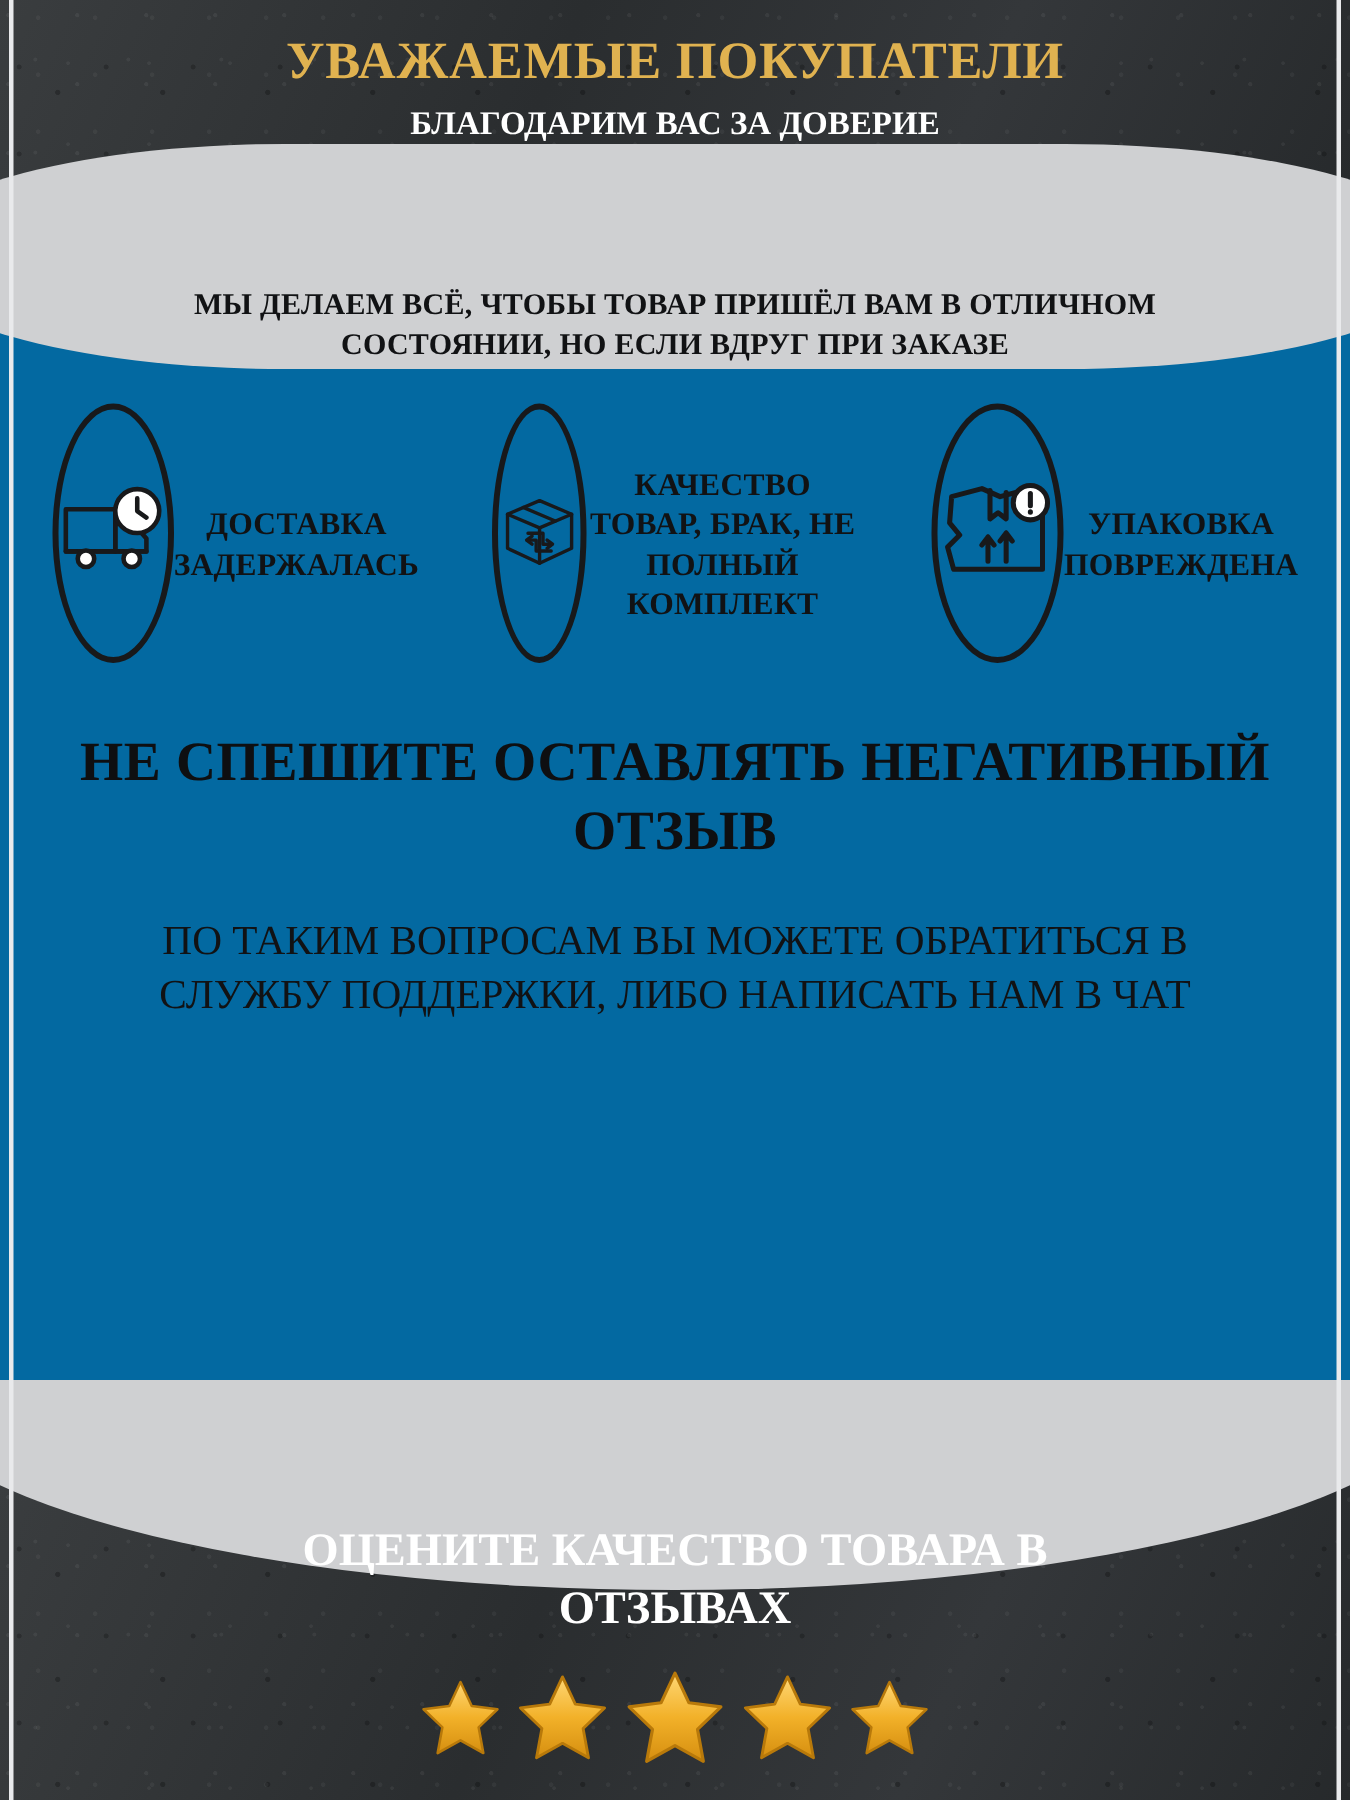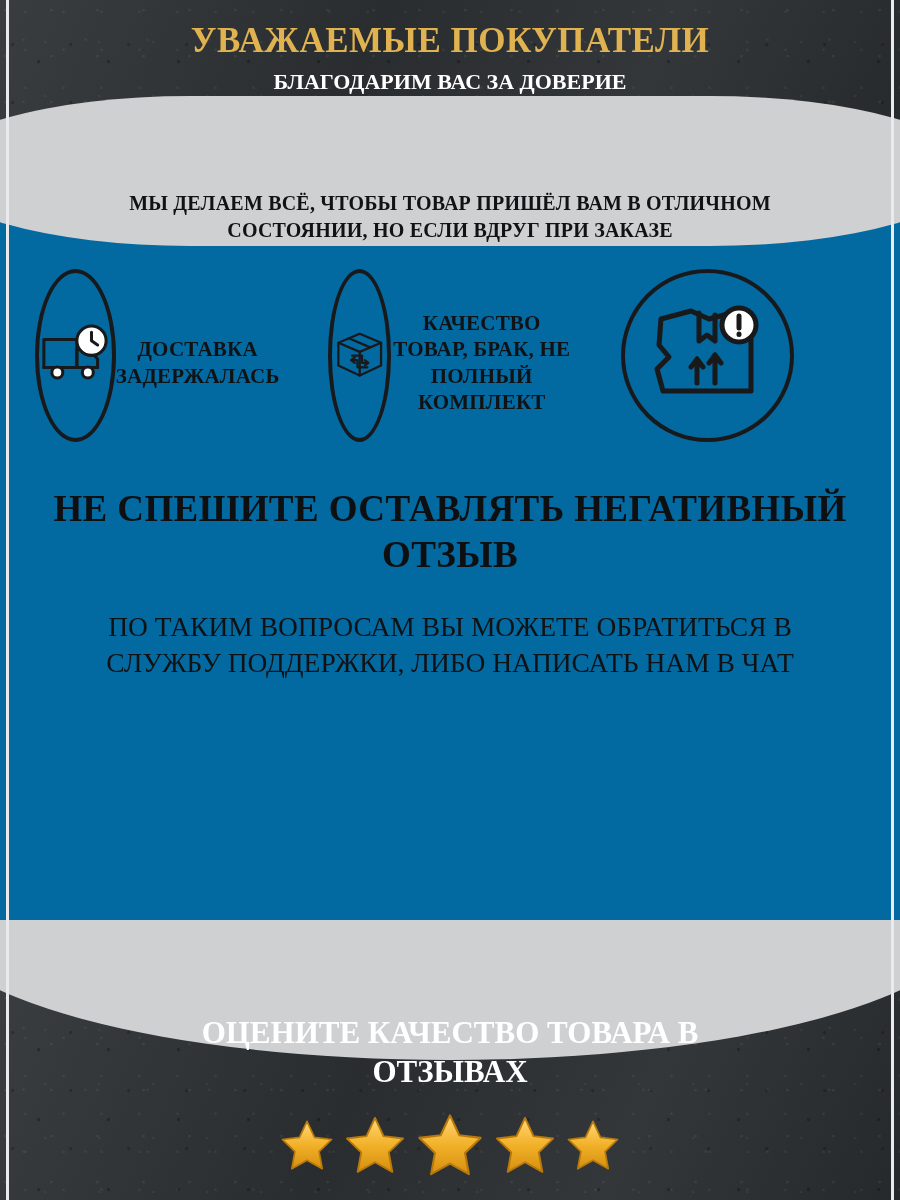--- a/index.html
+++ b/index.html
@@ -288,20 +288,21 @@
             <path d="M52 16 V44 L60 38 L68 44 V18"></path>
 
             <path d="M50 86 V62 M50 62 L44 70 M50 62 L56 70"></path>
             <path d="M68 86 V58 M68 58 L62 66 M68 58 L74 66"></path>
 
             <circle cx="92" cy="28" r="17" fill="#ffffff"></circle>
             <path d="M92 19 V31"></path>
             <path d="M92 37 V37.5"></path>
           </svg>
         </div>
+        <div class="icon-caption">УПАКОВКА ПОВРЕЖДЕНА</div>
       </div>
 
     </div>
 
     <div class="headline">НЕ СПЕШИТЕ ОСТАВЛЯТЬ НЕГАТИВНЫЙ ОТЗЫВ</div>
     <div class="support">ПО ТАКИМ ВОПРОСАМ ВЫ МОЖЕТЕ ОБРАТИТЬСЯ В СЛУЖБУ ПОДДЕРЖКИ, ЛИБО НАПИСАТЬ НАМ В ЧАТ</div>
   </div>
 
   <div class="footer">
     <div class="footer-title">ОЦЕНИТЕ КАЧЕСТВО ТОВАРА В ОТЗЫВАХ</div>

